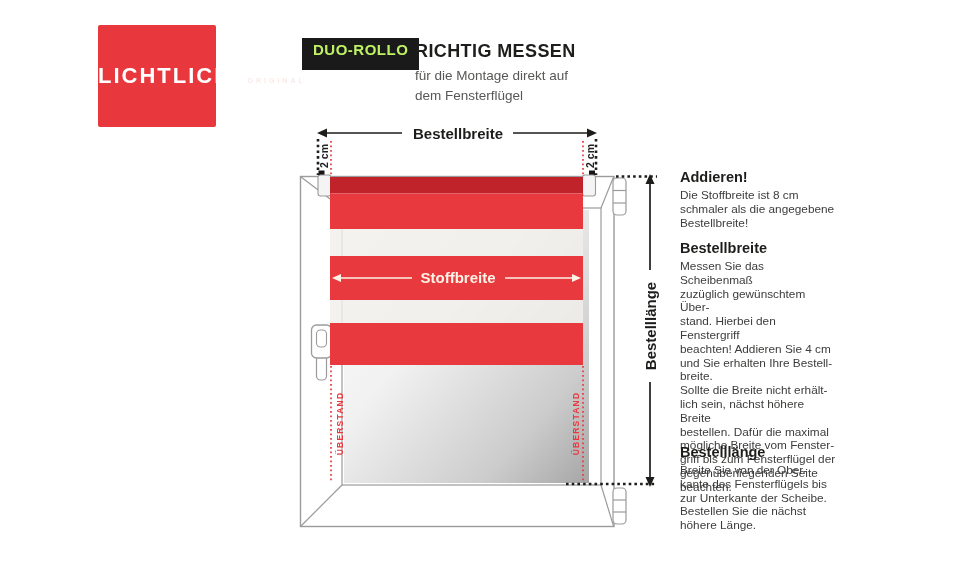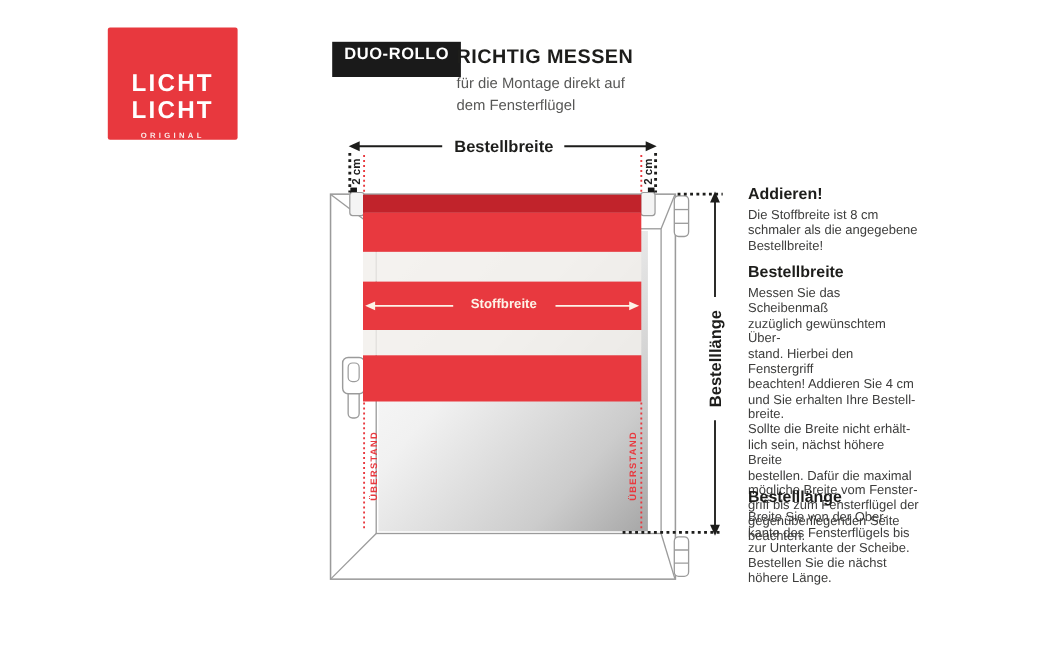--- a/index.html
+++ b/index.html
@@ -2,35 +2,35 @@
 <html><head>
 <meta charset="utf-8">
 <style>
   * { margin:0; padding:0; box-sizing:border-box; }
   html,body { background:#ffffff; }
   body { font-family:"Liberation Sans", sans-serif; color:#1d1d1b; }
   #stage { position:relative; width:960px; height:587px; background:#ffffff; overflow:hidden; }
 
   
   .logo-box { position:absolute; left:98px; top:25px; width:118px; height:102px;
-    border-radius:2px; display:flex; flex-direction:column; align-items:center; justify-content:flex-end; }
+    border-radius:2px; display:flex; flex-direction:row; align-items:center; justify-content:space-between; }
   .logo-word { color:#ffffff; font-weight:bold; font-size:22px; line-height:24px; letter-spacing:2px; }
   .logo-sub { color:#fbe9e8; font-size:7px; letter-spacing:3px; margin-top:8px; font-weight:bold; }
 
   
   .badge { position:absolute; left:302px; top:38px; height:32px; background:#1a1a1a;
-    color:#ffffff; font-weight:bold; font-size:15px; letter-spacing:0.5px; line-height:24px; padding:0 11px; }
+    color:#bef264; font-weight:bold; font-size:15px; letter-spacing:0.5px; line-height:24px; padding:0 11px; }
   .page-title { position:absolute; left:415px; top:41px; font-size:18px; font-weight:bold; letter-spacing:0.4px; color:#1d1d1b; }
   .page-subtitle { position:absolute; left:415px; top:66px; font-size:13.5px; line-height:19.5px;
     color:#575756; white-space:pre-line; }
 
   
   .diag-label { position:absolute; font-weight:bold; color:#1d1d1b; text-align:center; }
   .lbl-bestellbreite { left:403px; top:125px; width:110px; font-size:15px; }
-  .lbl-stoffbreite { left:408px; top:269px; width:100px; font-size:12px; color:#fdf3e7; }
+  .lbl-stoffbreite { left:408px; top:269px; width:100px; font-size:15px; color:#fdf3e7; }
   .vlabel { position:absolute; display:flex; align-items:center; justify-content:center;
     transform:rotate(-90deg); transform-origin:center; }
   .lbl-2cm { width:40px; height:12px; font-size:10.5px; font-weight:bold; color:#222; }
   .lbl-2cm.left { left:304px; top:150px; }
   .lbl-2cm.right { left:570px; top:150px; }
   .lbl-ueberstand { width:82px; height:11px; font-size:8.5px; font-weight:bold; letter-spacing:1.2px; color:#e8393f; }
   .lbl-ueberstand.left { left:298px; top:418px; }
   .lbl-ueberstand.right { left:534px; top:418px; }
   .lbl-bestelllaenge { left:594px; top:318px; width:112px; height:16px; font-size:15px; font-weight:bold; color:#1d1d1b; }
 

